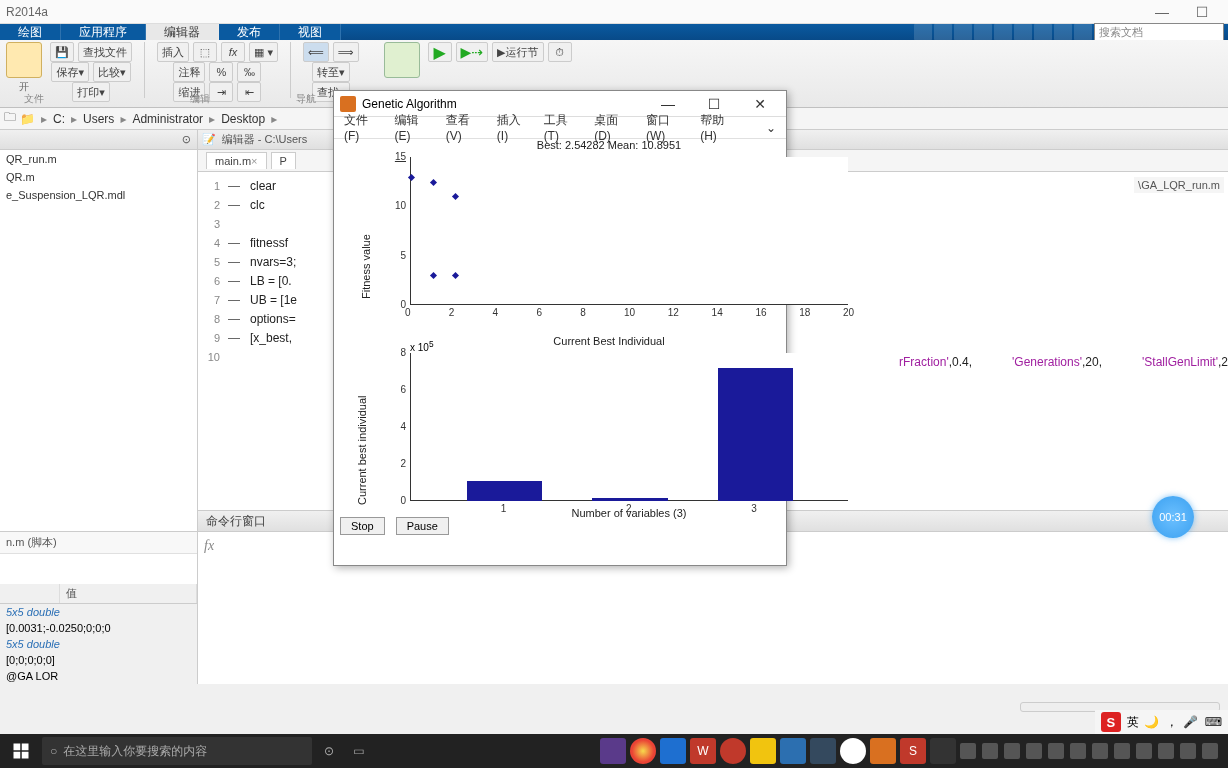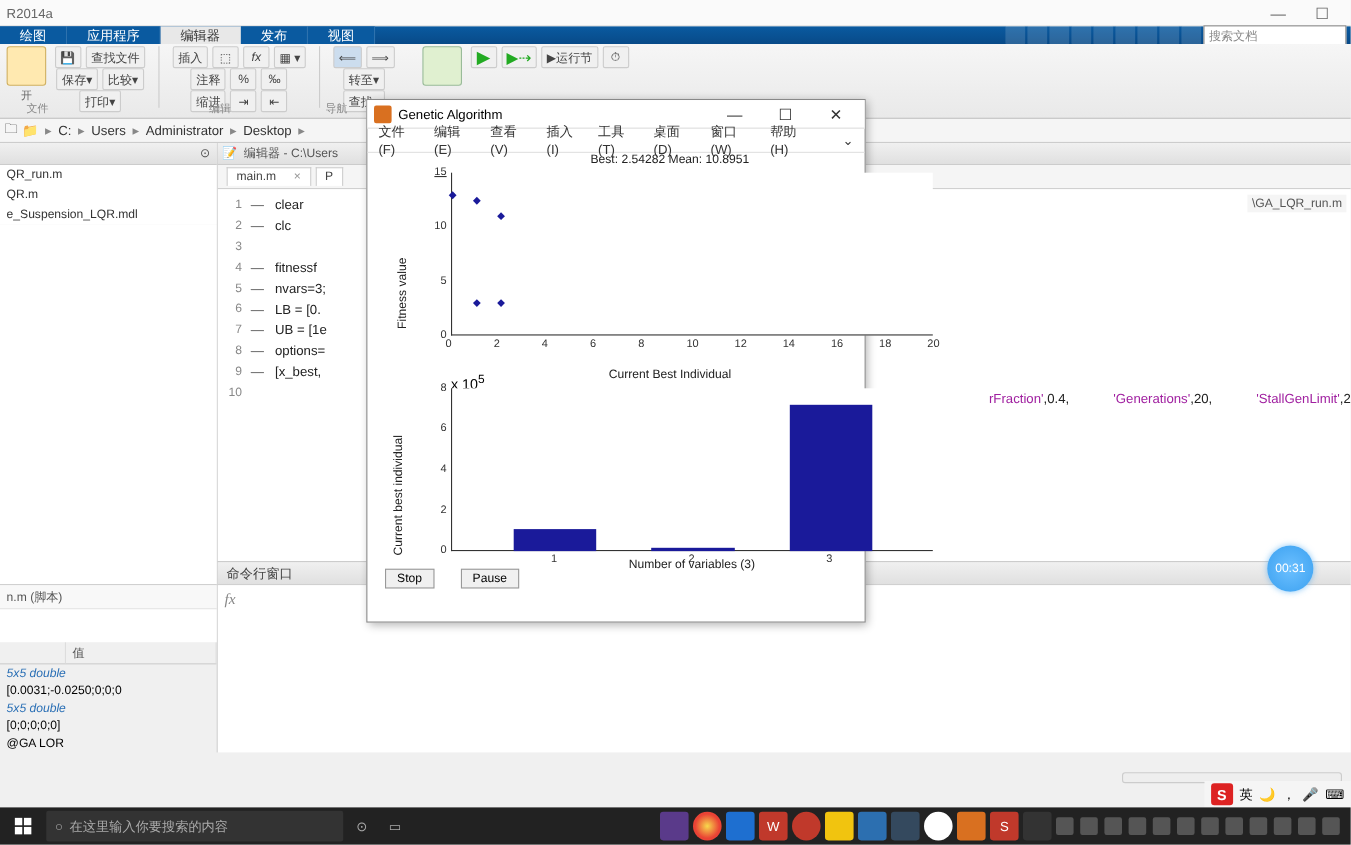--- a/index.html
+++ b/index.html
@@ -46,21 +46,21 @@
 .wspanel { border-top: 1px solid #ccc; }
 .wsname { padding: 3px 6px; font-size: 11px; color: #555; background: #f8f8f8; border-bottom: 1px solid #e0e0e0; }
 .wshdr { display: flex; background: #f0f0f0; border-bottom: 1px solid #ccc; }
 .wscol { flex: 1; padding: 2px 6px; font-size: 11px; color: #555; border-right: 1px solid #ddd; }
 .wsrow { padding: 2px 6px; font-size: 11px; }
 .wslink { color: #2a6fb5; }
 
 .centercol { flex: 1; display: flex; flex-direction: column; }
 .edhdr { height: 20px; background: linear-gradient(#f0f0f0,#e0e0e0); border-bottom: 1px solid #ccc; display: flex; align-items: center; padding: 0 4px; gap: 6px; font-size: 11px; color: #555; }
 .edtabs { height: 22px; background: #f5f5f5; border-bottom: 1px solid #ccc; display: flex; align-items: center; padding: 0 8px; gap: 4px; }
-.edtab { background: #fff; border: 1px solid #ccc; border-bottom: none; padding: 2px 8px; font-size: 11px; color: #444; display: flex; align-items: center; gap: 16px; cursor: pointer; }
+.edtab { background: #fff; border: 1px solid #ccc; border-bottom: none; padding: 2px 8px; font-size: 11px; color: #444; display: flex; align-items: center; gap: 0; cursor: pointer; }
 .edtab .x { color: #999; }
 .edcode { flex: 0 0 auto; background: #fff; font-family: Consolas, monospace; font-size: 12px; padding: 4px 0; }
 .codeline { display: flex; align-items: center; height: 19px; }
 .gutter { width: 28px; text-align: right; color: #888; padding-right: 6px; font-size: 11px; }
 .dash { width: 16px; text-align: center; color: #555; }
 .codetxt { padding-left: 8px; color: #222; white-space: pre; }
 .cmdhdr { height: 22px; background: linear-gradient(#f0f0f0,#e0e0e0); border-top: 1px solid #ccc; border-bottom: 1px solid #ccc; padding: 0 8px; font-size: 12px; color: #444; display: flex; align-items: center; }
 .cmdwin { flex: 1; background: #fff; padding: 6px; display: flex; align-items: flex-start; gap: 4px; }
 .fx { font-style: italic; font-family: serif; font-size: 14px; color: #888; }
 
@@ -71,21 +71,21 @@
 
 
 .gawin { position: absolute; left: 333px; top: 90px; width: 454px; height: 476px; background: #fff; border: 1px solid #888; box-shadow: 2px 2px 8px rgba(0,0,0,0.3); }
 .gatitle { height: 26px; background: #fff; border-bottom: 1px solid #ddd; display: flex; align-items: center; padding: 0 6px; gap: 6px; }
 .gaicon { width: 16px; height: 16px; background: #d97020; border-radius: 2px; }
 .gatitle .sp { flex: 1; }
 .gabtn { width: 40px; text-align: center; font-size: 14px; color: #333; cursor: pointer; }
 .gamenu { height: 22px; display: flex; align-items: center; gap: 14px; padding: 0 10px; font-size: 12px; color: #333; border-bottom: 1px solid #e0e0e0; }
 .gamenu span { cursor: pointer; }
 .gabody { position: relative; width: 100%; height: 402px; }
-.btnrow { position: absolute; left: 16px; bottom: 6px; display: flex; gap: 24px; }
+.btnrow { position: absolute; left: 6px; bottom: 6px; display: flex; gap: 11px; }
 .btnrow button { padding: 2px 10px; font-size: 11px; background: #f0f0f0; border: 1px solid #999; cursor: pointer; }
 
 
 .chart { position: absolute; }
 .chtitle { text-align: center; font-size: 11px; color: #222; }
 .axes { position: absolute; background: #fff; border-left: 1px solid #333; border-bottom: 1px solid #333; }
 .ytick, .xtick { position: absolute; font-size: 10px; color: #333; }
 .ylabel { position: absolute; writing-mode: vertical-rl; transform: rotate(180deg); font-size: 11px; color: #222; }
 .xlabel { position: absolute; font-size: 11px; color: #222; width: 100%; text-align: center; }
 .pt { position: absolute; width: 5px; height: 5px; background: #1a1a9a; transform: rotate(45deg); }
@@ -391,21 +391,21 @@
           <div class="pt" style="left: 19.9px; top: 116.4px;"></div>
           <div class="pt" style="left: 19.9px; top: 22.6667px;"></div>
           <div class="pt" style="left: 41.8px; top: 116.4px;"></div>
           <div class="pt" style="left: 41.8px; top: 37.4667px;"></div>
         </div>
       <div class="xlabel" style="left:56px;top:172px;width:438px;margin-top:46px;">Generation</div>
     </div>
 
     <div class="chart" id="chart2" style="left:20px;top:196px;width:510px;height:200px;">
       <div class="chtitle">Current Best Individual</div>
-      <div style="position:absolute;left:56px;top:4px;font-size:13px;">x 10<sup>5</sup></div>
+      <div style="position:absolute;left:56px;top:4px;font-size:10px;">x 10<sup>5</sup></div>
       <div class="ylabel" style="left:2px;top:30px;height:140px;">Current best individual</div>
       <div class="axes" id="axes2" style="left:56px;top:18px;width:438px;height:148px;">
           <div class="ytick" style="right: 442px; top: 142px;">0</div>
           <div class="ytick" style="right: 442px; top: 105px;">2</div>
           <div class="ytick" style="right: 442px; top: 68px;">4</div>
           <div class="ytick" style="right: 442px; top: 31px;">6</div>
           <div class="ytick" style="right: 442px; top: -6px;">8</div>
           <div class="bar" style="left: 56.3143px; width: 75.0857px; top: 127.65px; height: 20.35px;"></div>
           <div class="xtick" style="left: 89.8571px; top: 150px;">1</div>
           <div class="bar" style="left: 181.457px; width: 75.0857px; top: 145.225px; height: 2.775px;"></div>

